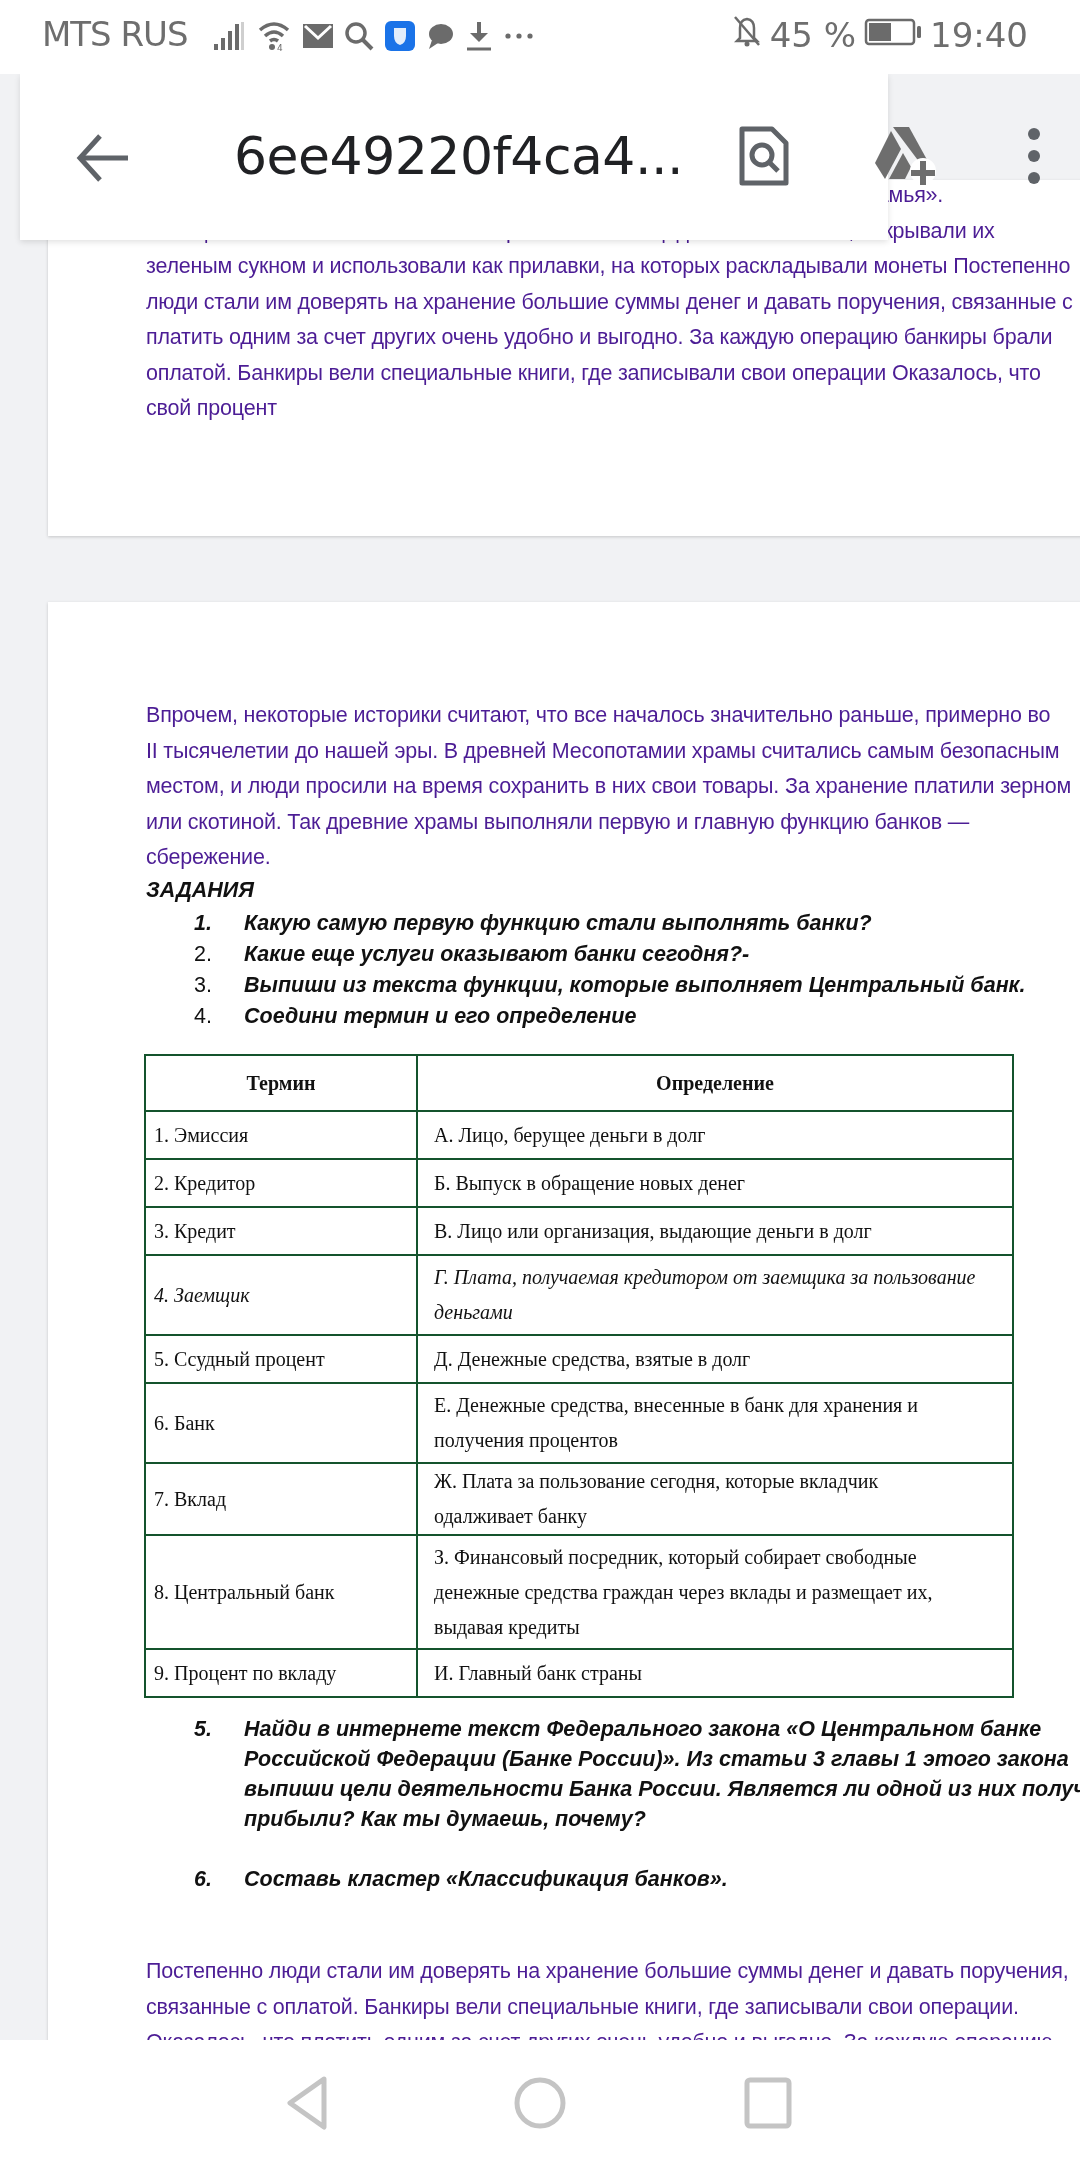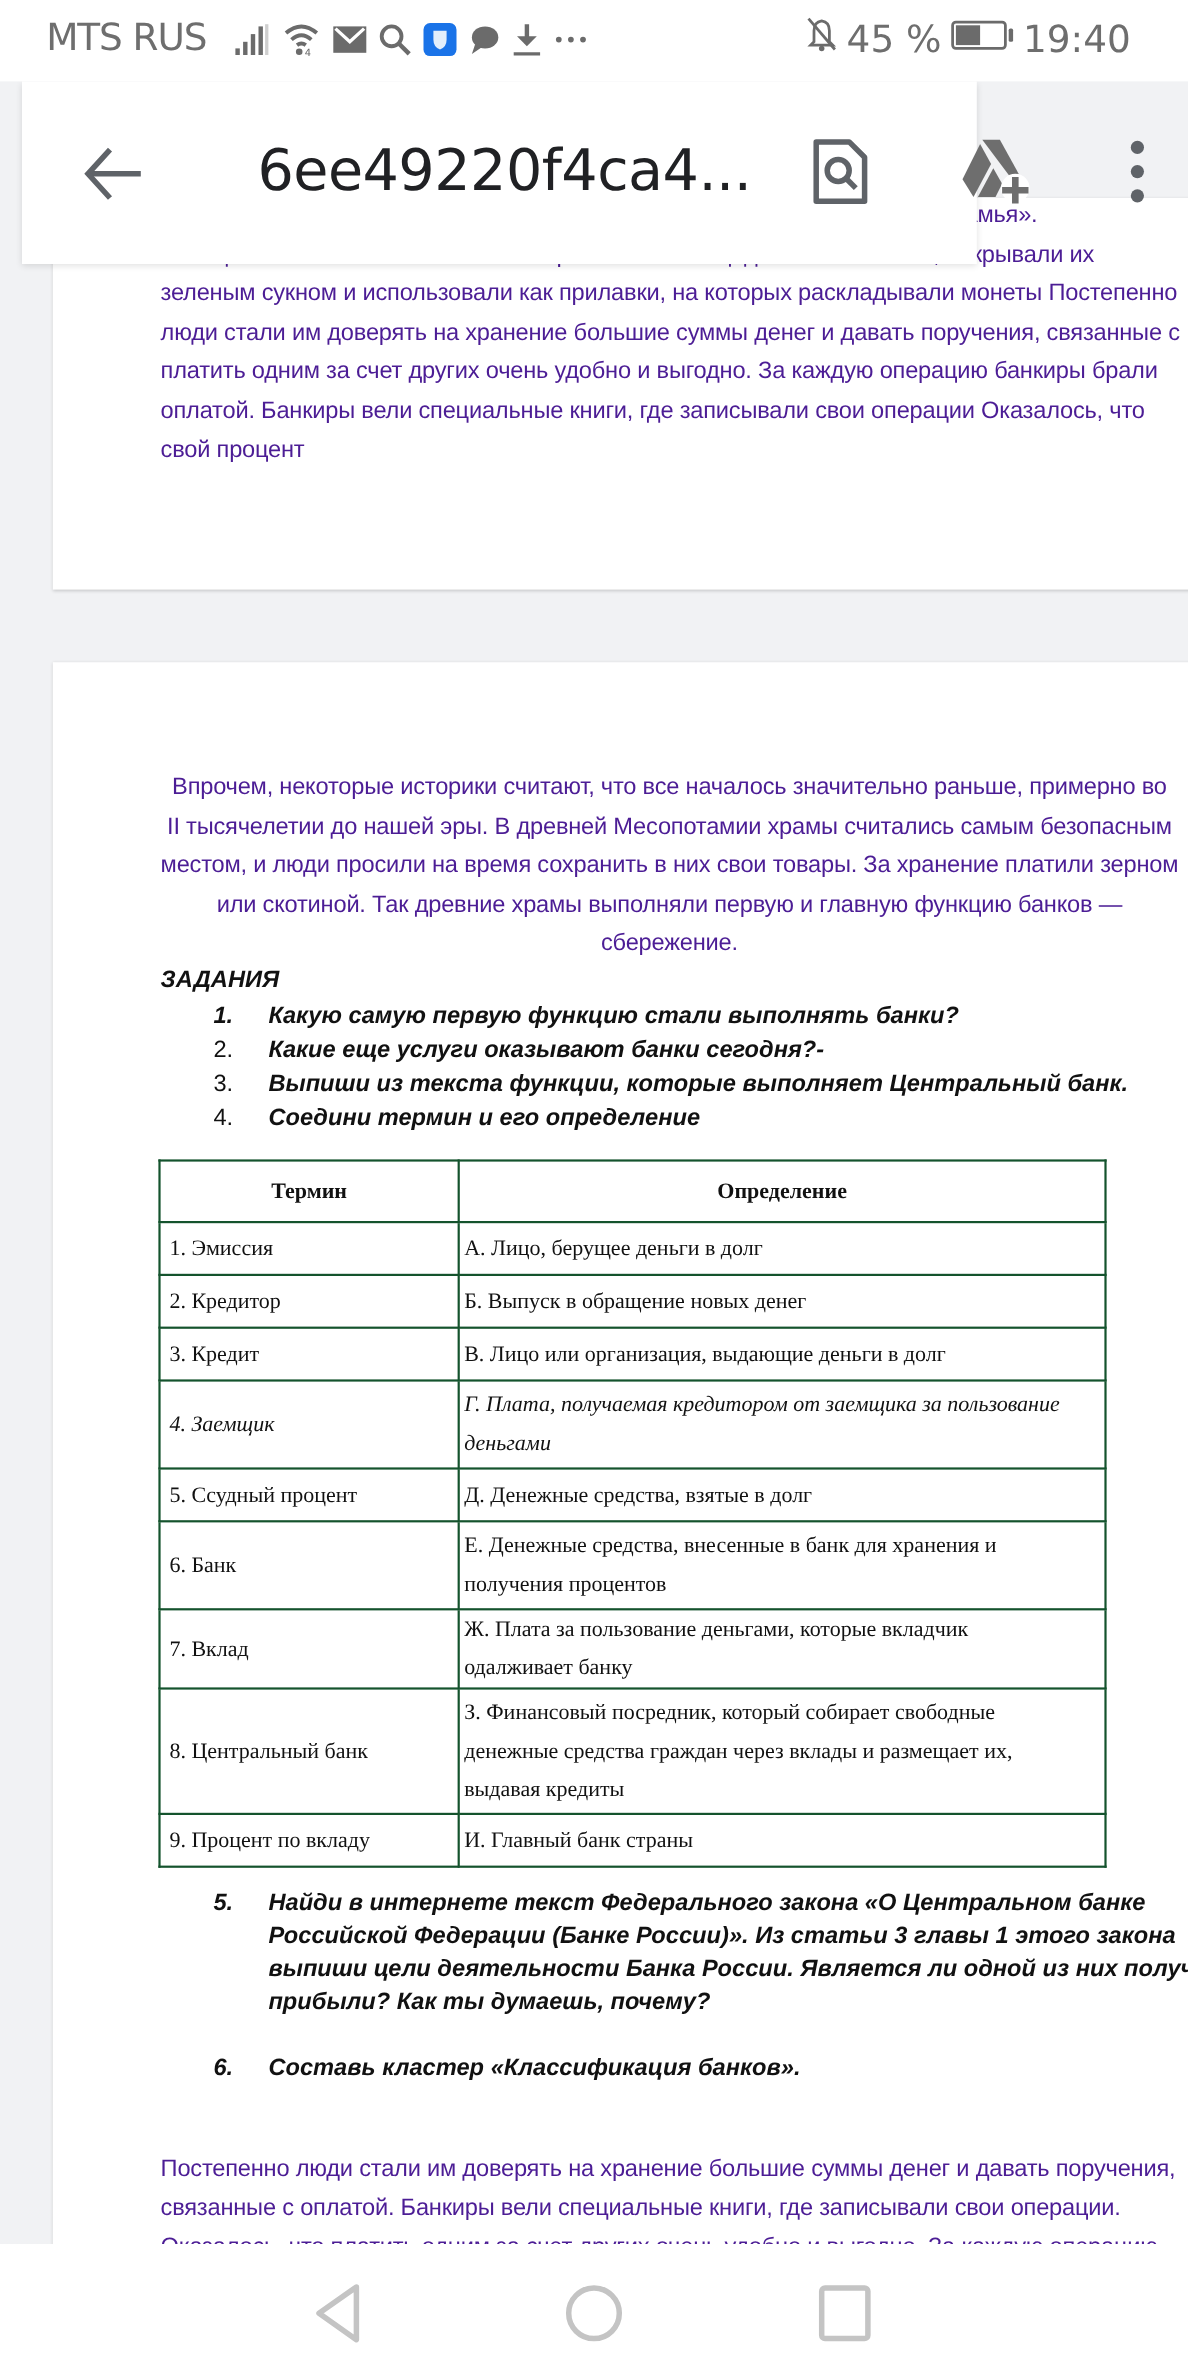--- a/index.html
+++ b/index.html
@@ -52,21 +52,21 @@
   .task .num.b { font-weight:bold; font-style:italic; }
   .task .txt { font-weight:bold; font-style:italic; }
   
   .term-table {
     position:absolute; left:96px; top:452px; border-collapse:collapse;
     font-family:"Liberation Serif", serif; font-size:20px; color:#111;
   }
   .term-table th, .term-table td { border:2px solid #14532d; padding:0 0 0 8px; text-align:left; vertical-align:middle;margin-top:44px; }
   .term-table th { height:54px; text-align:center; font-weight:bold; padding:0; }
   .term-table td.c1 { width:262px; }
-  .term-table td.c2 { width:578px; padding-left:4px; line-height:35px; }
+  .term-table td.c2 { width:578px; padding-left:16px; line-height:35px; }
   
   .nav-bar {
     position:absolute; left:0; top:2040px; width:1080px; height:120px;
     background:#ffffff; z-index:5;
   }
   .nav-btn { position:absolute; top:30px; width:70px; height:70px; display:flex; align-items:center; justify-content:center; cursor:pointer; }
 </style>
 </head>
 <body>
 
@@ -76,21 +76,21 @@
     <span class="line">Венецианские менялы выносили на рыночные площади свои скамейки, накрывали их</span>
     <span class="line">зеленым сукном и использовали как прилавки, на которых раскладывали монеты Постепенно</span>
     <span class="line">люди стали им доверять на хранение большие суммы денег и давать поручения, связанные с</span>
     <span class="line">платить одним за счет других очень удобно и выгодно. За каждую операцию банкиры брали</span>
     <span class="line">оплатой. Банкиры вели специальные книги, где записывали свои операции Оказалось, что</span>
     <span class="line">свой процент</span>
   </div>
 </div>
 
 <div class="page page2">
-  <div class="doc-text" style="top:96px;text-align:center;">
+  <div class="doc-text" style="top:96px;">
     <span class="line">Впрочем, некоторые историки считают, что все началось значительно раньше, примерно во</span>
     <span class="line">II тысячелетии до нашей эры. В древней Месопотамии храмы считались самым безопасным</span>
     <span class="line">местом, и люди просили на время сохранить в них свои товары. За хранение платили зерном</span>
     <span class="line">или скотиной. Так древние храмы выполняли первую и главную функцию банков —</span>
     <span class="line">сбережение.</span>
   </div>
 
   <div class="tasks-head">ЗАДАНИЯ</div>
 
   <div class="task-list" style="top:306px;">
@@ -146,21 +146,21 @@
       <tr style="height:80px;">
         <td class="c1">6. Банк</td>
         <td class="c2">
           <span>Е. Денежные средства, внесенные в банк для хранения и</span><br>
           <span>получения процентов</span>
         </td>
       </tr>
       <tr style="height:60px;">
         <td class="c1">7. Вклад</td>
         <td class="c2">
-          <span>Ж. Плата за пользование деньгами, которые вкладчик</span><br>
+          <span>Ж. Плата за пользование сегодня, которые вкладчик</span><br>
           <span>одалживает банку</span>
         </td>
       </tr>
       <tr style="height:114px;">
         <td class="c1">8. Центральный банк</td>
         <td class="c2">
           <span>З. Финансовый посредник, который собирает свободные</span><br>
           <span>денежные средства граждан через вклады и размещает их,</span><br>
           <span>выдавая кредиты</span>
         </td>

